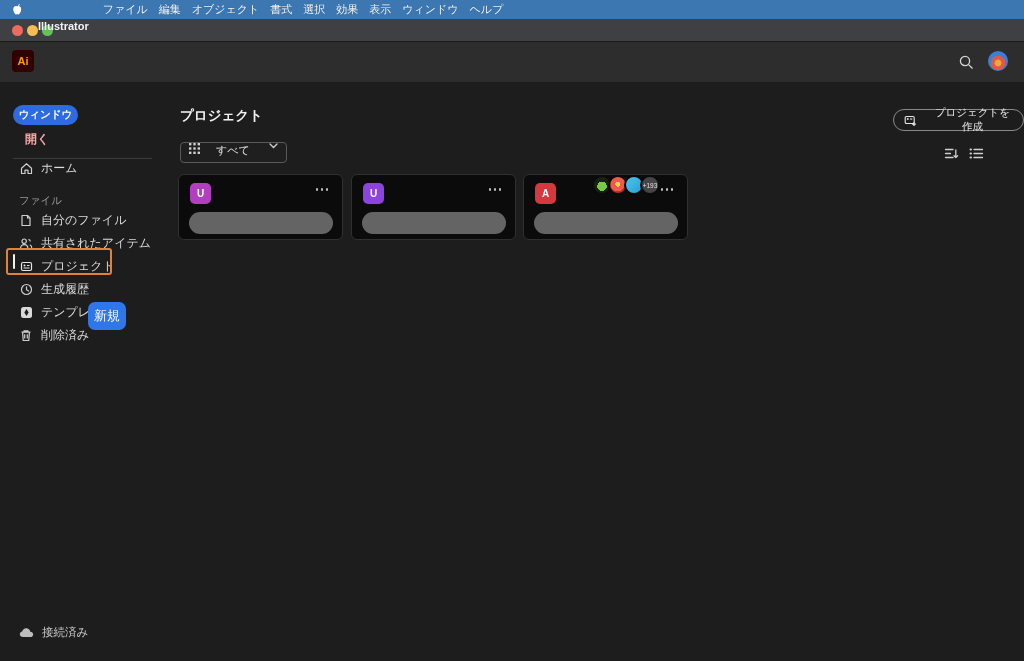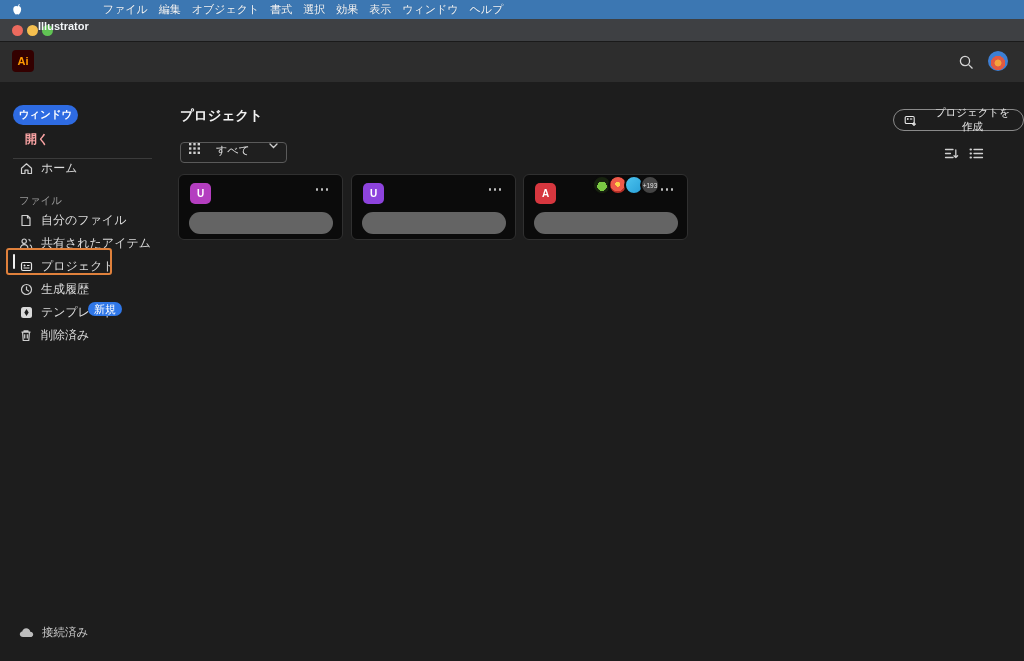--- a/index.html
+++ b/index.html
@@ -52,23 +52,23 @@
                align-items:center; gap:8px; color:#dcdcdc; font-size:12px;
                cursor:pointer; white-space:nowrap; }
   .side-item .ic { width:14px; height:14px; display:flex; align-items:center;
                    justify-content:center; flex:0 0 14px; }
   #sec-label { position:absolute; left:19px; top:194px; color:#999;
                font-size:10.5px; }
   #sel-bar { position:absolute; left:13px; top:254px; width:2px; height:15px;
              background:#f0f0f0; border-radius:1px; }
   #annot-box { position:absolute; left:6px; top:248px; width:106px; height:27px;
                border:2px solid #e0813c; border-radius:3px; z-index:5; }
-  #tpl-badge { position:absolute; left:88px; top:302px; height:14px;
+  #tpl-badge { position:absolute; left:88px; top:302px; height:28px;
                padding:0 6px; background:#2f77e8; border-radius:7px; color:#fff;
-               font-size:11px; display:flex; align-items:center; }
+               font-size:13px; display:flex; align-items:center; }
   #conn { position:absolute; left:19px; top:625px; display:flex; gap:8px;
           align-items:center; color:#c9c9c9; font-size:11.5px;text-align:right; }
 
   
   #page-title { position:absolute; left:180px; top:107px; color:#f2f2f2;
                 font-size:13.5px; font-weight:bold; }
   #filter { position:absolute; left:180px; top:142px; width:107px; height:21px;
             border:1px solid #5a5a5a; border-radius:4px; display:flex;
             padding:0 8px; gap:16px; color:#e3e3e3;
             font-size:11px; cursor:pointer; background:#1f1f1f; }

